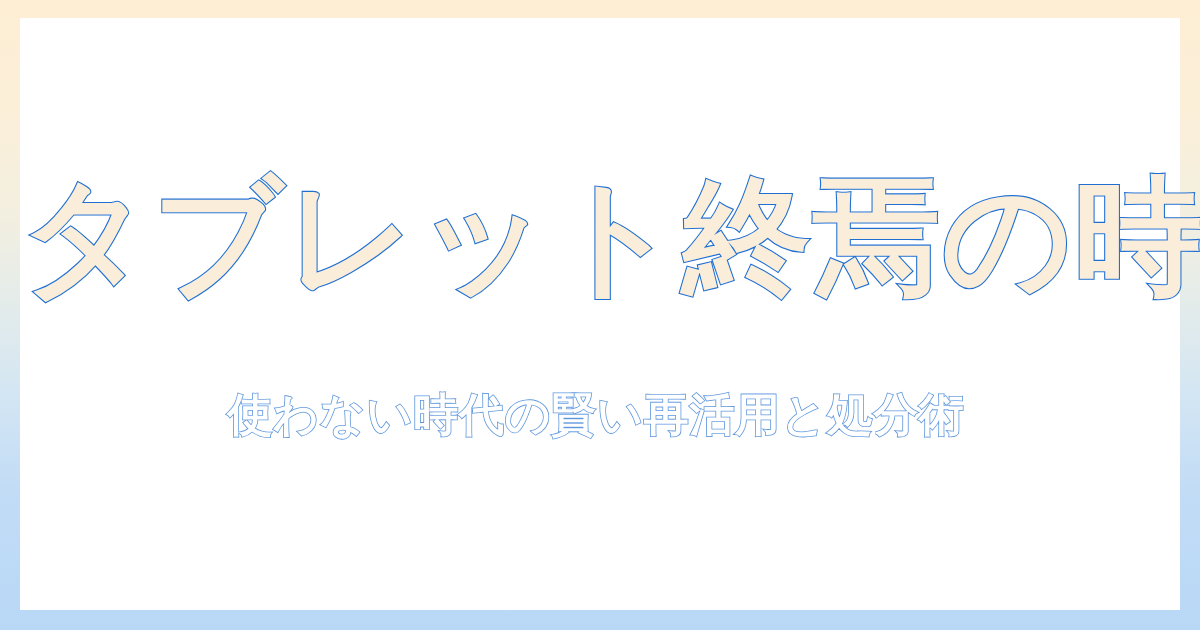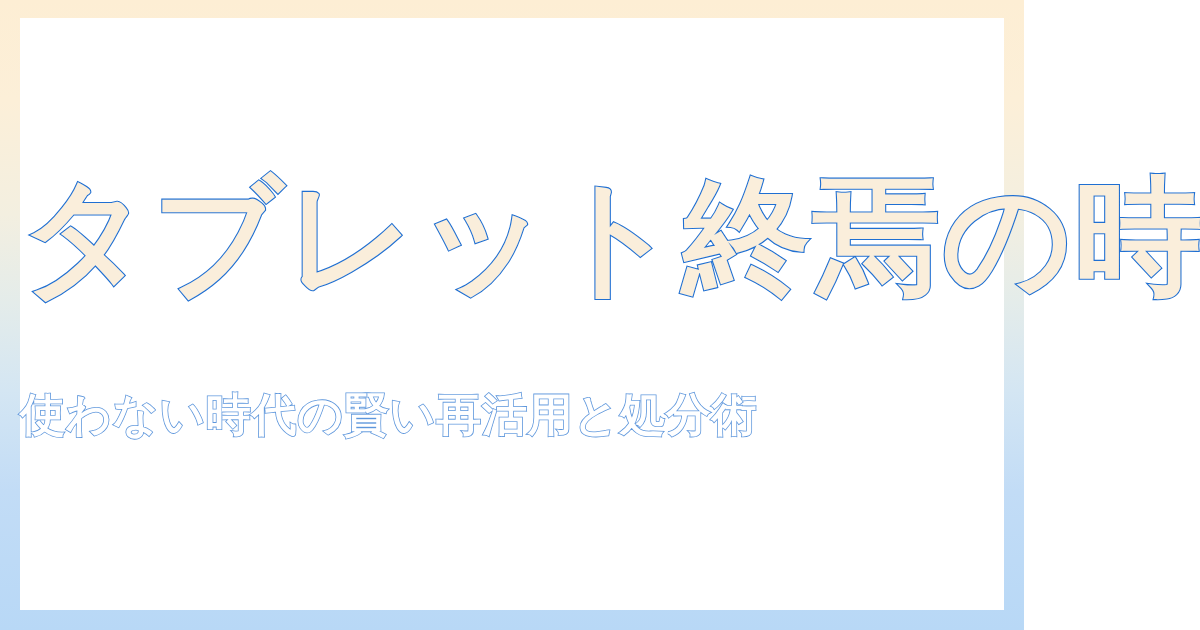--- a/index.html
+++ b/index.html
@@ -12,21 +12,21 @@
     width: 1200px;
     height: 630px;
     overflow: hidden;
     font-family: "DejaVu Sans", "Liberation Sans", sans-serif;
     background: #ffffff;
   }
 
   
   .og-frame {
     position: relative;
-    width: 1024px;
+    width: 1200px;
     height: 630px;
     box-sizing: border-box;
     background: linear-gradient(
         180deg,
         #fdeed4 0%,
         #fcefd8 16%,
         #f3efe0 34%,
         #e4ecea 48%,
         #d4e6f3 62%,
         #c2dcf6 78%,
@@ -70,20 +70,21 @@
     -webkit-text-stroke: 2.2px #1f6fd2;  
     paint-order: stroke fill;
   }
 
   
   .subtitle-wrap {
     position: absolute;
     top: 372px;
     left: 0;
     right: 8px;
+    text-align: center;
     line-height: 1;
   }
 
   .subtitle {
     display: inline-block;
     margin: 0;
     font-family: "DejaVu Sans", "Liberation Sans", sans-serif;
     font-size: 45px;
     font-weight: 700;
     line-height: 1.1;

